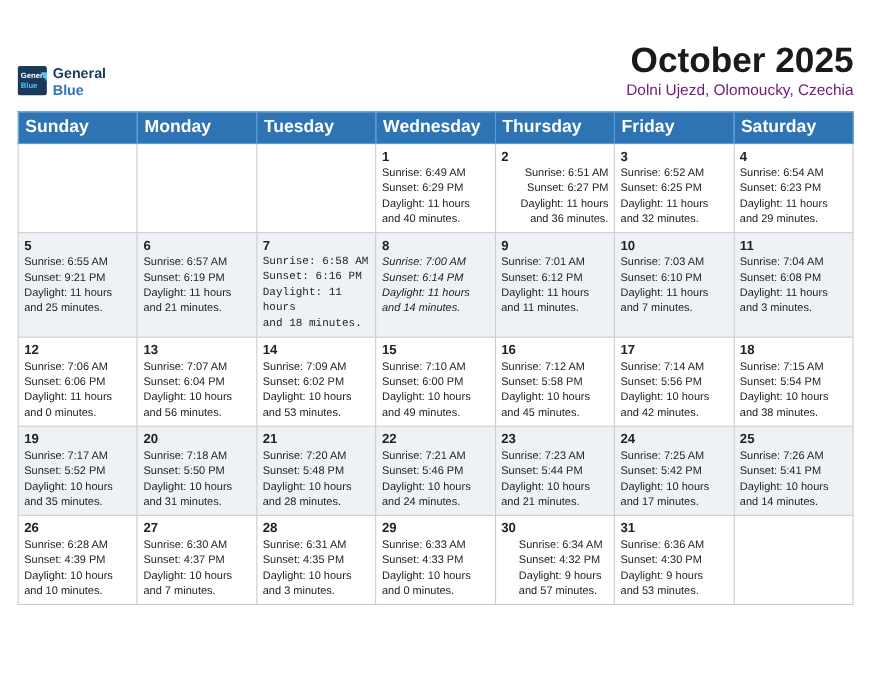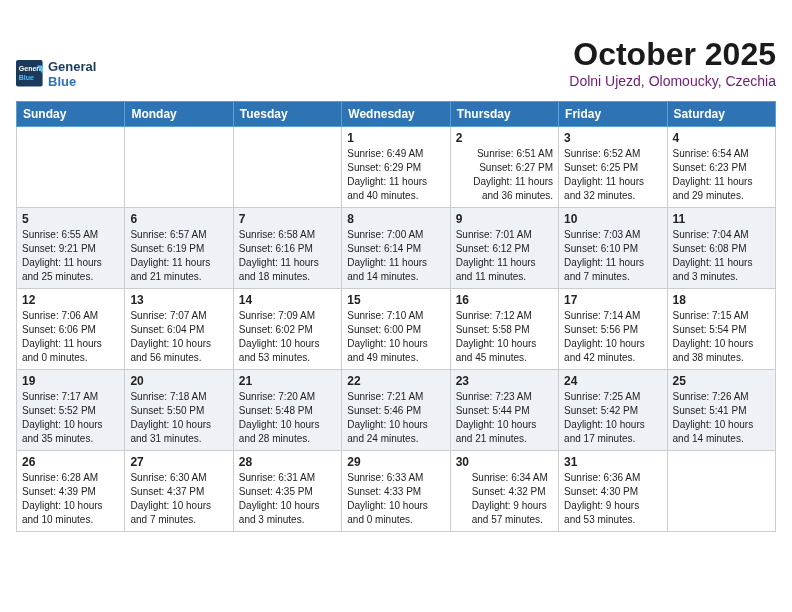--- a/index.html
+++ b/index.html
@@ -41,21 +41,21 @@
     .calendar {
       width: 100%;
       border-collapse: collapse;
       border: 1px solid #ccc;
     }
     .calendar th {
       background-color: #2e74b5;
       color: #fff;
       text-align: left;
       padding: 5px 6px;
-      font-size: 12px;
+      font-size: 16px;
       font-weight: bold;
       border: 1px solid #5a9fd4;
     }
     .calendar td {
       vertical-align: top;
       padding: 4px 5px;
       font-size: 10px;
       color: #222;
       border: 1px solid #ccc;
       width: calc(100% / 7);
@@ -161,28 +161,28 @@
         </td>
         <td>
           <span class="day-num">6</span>
           <div class="day-info" style="white-space: pre-line;">Sunrise: 6:57 AM
 Sunset: 6:19 PM
 Daylight: 11 hours
 and 21 minutes.</div>
         </td>
         <td>
           <span class="day-num">7</span>
-          <div class="day-info" style="white-space: pre-line;">Sunrise: 6:58 AM
+          <div class="day-info" style="white-space: pre-line; font-family: Liberation Mono, monospace;">Sunrise: 6:58 AM
 Sunset: 6:16 PM
 Daylight: 11 hours
 and 18 minutes.</div>
         </td>
         <td>
           <span class="day-num">8</span>
-          <div class="day-info" style="white-space: pre-line;">Sunrise: 7:00 AM
+          <div class="day-info" style="white-space: pre-line; font-style: italic;">Sunrise: 7:00 AM
 Sunset: 6:14 PM
 Daylight: 11 hours
 and 14 minutes.</div>
         </td>
         <td>
           <span class="day-num">9</span>
           <div class="day-info" style="white-space: pre-line;">Sunrise: 7:01 AM
 Sunset: 6:12 PM
 Daylight: 11 hours
 and 11 minutes.</div>

